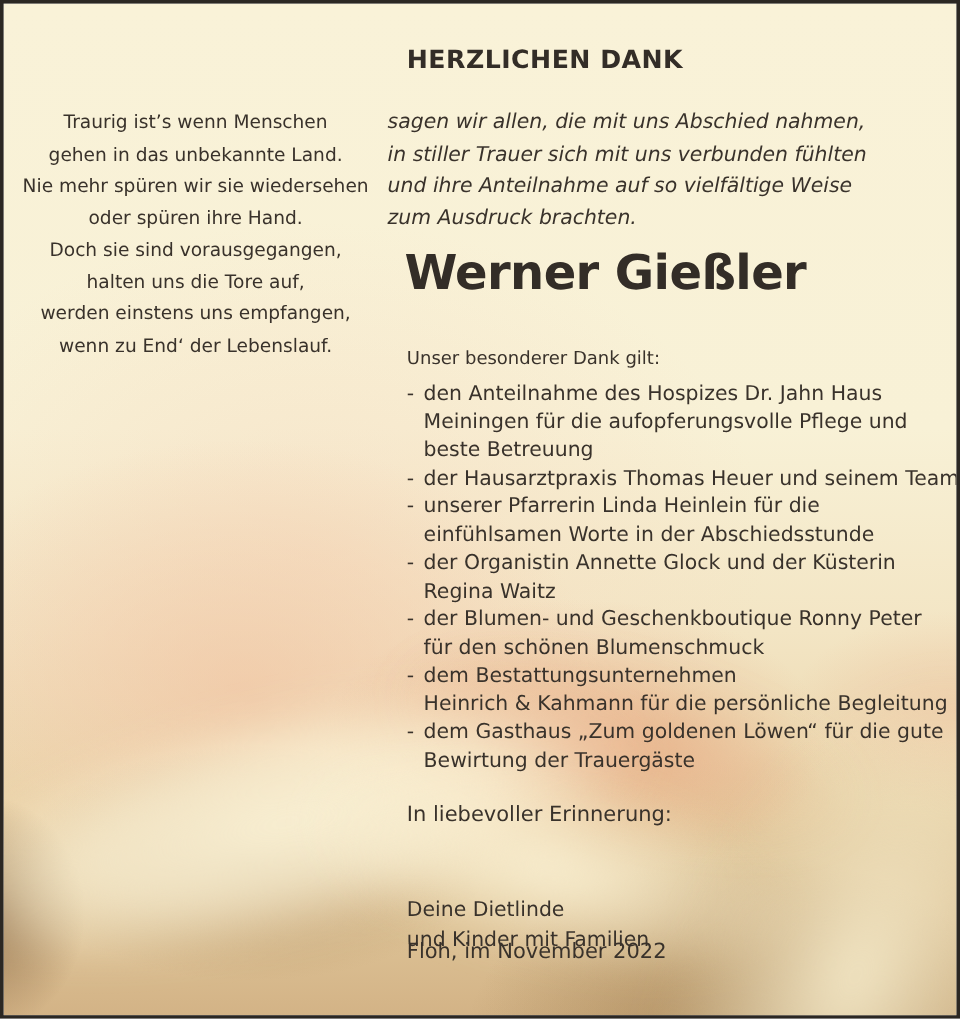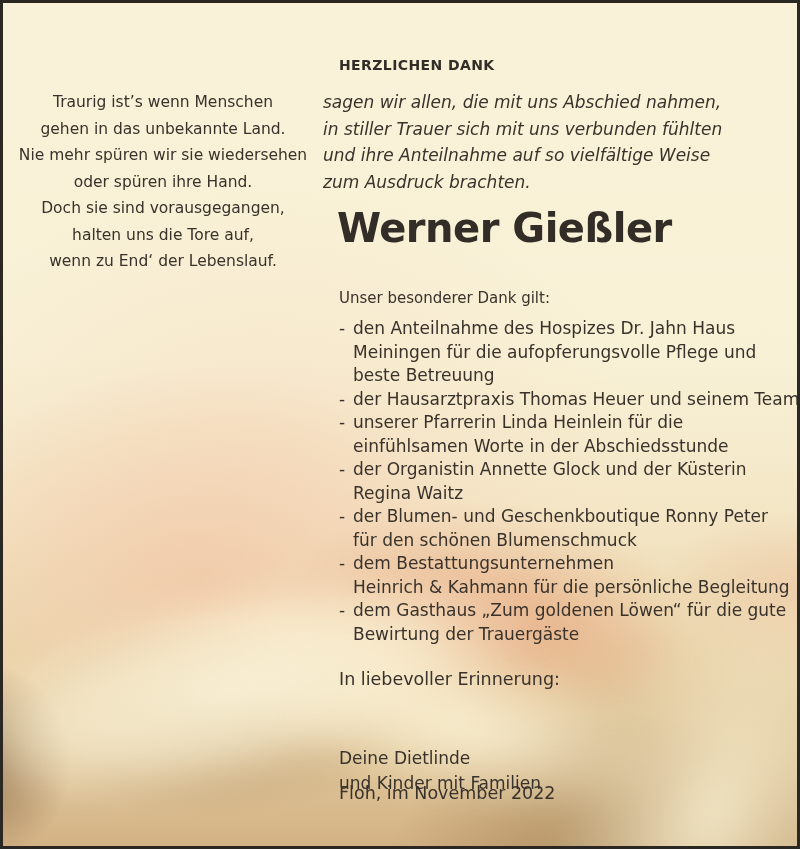--- a/index.html
+++ b/index.html
@@ -39,22 +39,22 @@
     background:radial-gradient(closest-side, rgba(250,241,212,0.92), rgba(250,241,212,0) 100%);
   }
   .petal-cream-right {
     left:565px; top:540px; width:290px; height:540px;
     transform:rotate(26deg); filter:blur(16px);
     background:radial-gradient(closest-side, rgba(248,238,206,0.90), rgba(248,238,206,0) 100%);
   }
   .content { position:absolute; inset:0; z-index:5; }
 
   .title {
-    position:absolute; left:336px; top:54px;
-    font-size:14px; font-weight:bold; letter-spacing:0.4px; color:#332d27;
+    position:absolute; left:336px; top:35px;
+    font-size:21px; font-weight:bold; letter-spacing:0.4px; color:#332d27;
   }
   .poem {
     position:absolute; left:8px; top:86px; width:304px;
     text-align:center; font-size:15.5px; line-height:26.5px;
   }
   .poem-line { white-space:nowrap;text-align:center; }
   .intro {
     position:absolute; left:320px; top:86px; width:460px;
     font-size:17px; line-height:26.5px; white-space:pre-line;font-style:italic;
   }
@@ -99,20 +99,21 @@
 
     <div class="title">HERZLICHEN DANK</div>
 
     <div class="poem">
       <div class="poem-line">Traurig ist’s wenn Menschen</div>
       <div class="poem-line">gehen in das unbekannte Land.</div>
       <div class="poem-line">Nie mehr spüren wir sie wiedersehen</div>
       <div class="poem-line">oder spüren ihre Hand.</div>
       <div class="poem-line">Doch sie sind vorausgegangen,</div>
       <div class="poem-line">halten uns die Tore auf,</div>
+      <div class="poem-line">werden einstens uns empfangen,</div>
       <div class="poem-line">wenn zu End‘ der Lebenslauf.</div>
     </div>
 
     <div class="intro">sagen wir allen, die mit uns Abschied nahmen,
 in stiller Trauer sich mit uns verbunden fühlten
 und ihre Anteilnahme auf so vielfältige Weise
 zum Ausdruck brachten.</div>
 
     <div class="name">Werner Gießler</div>
 

